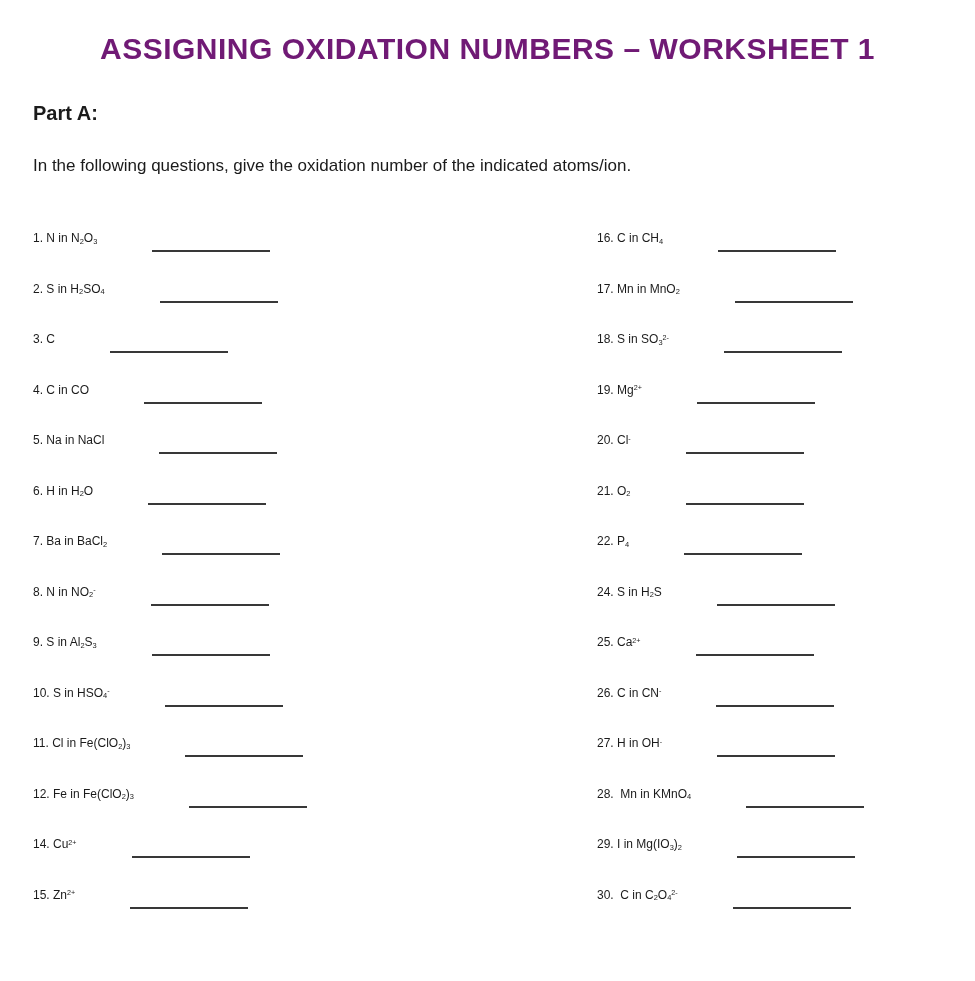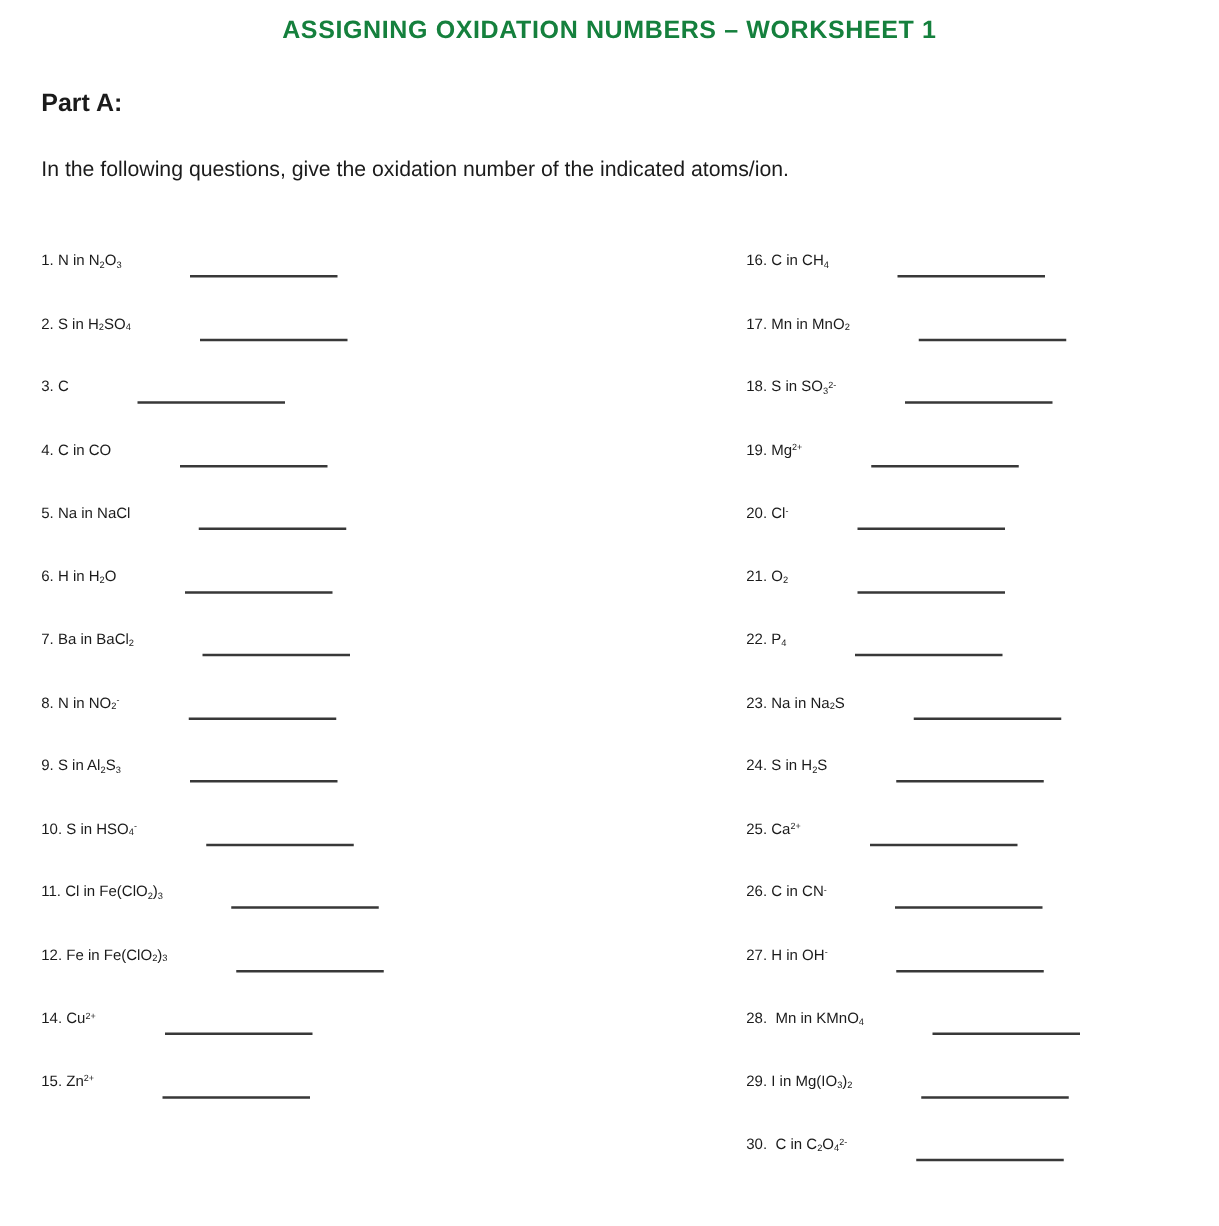--- a/index.html
+++ b/index.html
@@ -11,26 +11,26 @@
     position: relative;
     width: 975px;
     height: 981px;
     background: #ffffff;
     color: #1b1b1b;
     font-family: "Liberation Sans", "DejaVu Sans", sans-serif;
     overflow: hidden;
   }
   .title {
     margin: 0;
-    padding-top: 13px;
+    padding-top: 32px;
     text-align: center;
-    font-size: 20px;
+    font-size: 30px;
     font-weight: 700;
     letter-spacing: 0.5px;
-    color: #15803d;
+    color: #701a75;
   }
   .part-label {
     margin: 36px 0 0 33px;
     font-size: 20px;
     font-weight: 700;
   }
   .instruction {
     margin: 31px 0 0 33px;
     font-size: 17px;
   }
@@ -106,21 +106,20 @@
         <div class="q-row"><span class="q-label"><span>15. </span><span>Zn</span><sup>2+</sup></span><span class="q-blank"></span></div>
       </div>
     <div class="col-right">
         <div class="q-row"><span class="q-label"><span>16. </span><span>C in CH</span><sub>4</sub></span><span class="q-blank"></span></div>
         <div class="q-row"><span class="q-label"><span>17. </span><span>Mn in MnO</span><sub>2</sub></span><span class="q-blank"></span></div>
         <div class="q-row"><span class="q-label"><span>18. </span><span>S in SO</span><sub>3</sub><sup>2-</sup></span><span class="q-blank"></span></div>
         <div class="q-row"><span class="q-label"><span>19. </span><span>Mg</span><sup>2+</sup></span><span class="q-blank"></span></div>
         <div class="q-row"><span class="q-label"><span>20. </span><span>Cl</span><sup>-</sup></span><span class="q-blank"></span></div>
         <div class="q-row"><span class="q-label"><span>21. </span><span>O</span><sub>2</sub></span><span class="q-blank"></span></div>
         <div class="q-row"><span class="q-label"><span>22. </span><span>P</span><sub>4</sub></span><span class="q-blank"></span></div>
-        <div class="q-row"><span class="q-label"><span>23. </span><span>Na in Na</span><sub>2</sub><span>S</span></span><span class="q-blank"></span></div>
         <div class="q-row"><span class="q-label"><span>24. </span><span>S in H</span><sub>2</sub><span>S</span></span><span class="q-blank"></span></div>
         <div class="q-row"><span class="q-label"><span>25. </span><span>Ca</span><sup>2+</sup></span><span class="q-blank"></span></div>
         <div class="q-row"><span class="q-label"><span>26. </span><span>C in CN</span><sup>-</sup></span><span class="q-blank"></span></div>
         <div class="q-row"><span class="q-label"><span>27. </span><span>H in OH</span><sup>-</sup></span><span class="q-blank"></span></div>
         <div class="q-row"><span class="q-label"><span>28. </span><span> Mn in KMnO</span><sub>4</sub></span><span class="q-blank"></span></div>
         <div class="q-row"><span class="q-label"><span>29. </span><span>I in Mg(IO</span><sub>3</sub><span>)</span><sub>2</sub></span><span class="q-blank"></span></div>
         <div class="q-row"><span class="q-label"><span>30. </span><span> C in C</span><sub>2</sub><span>O</span><sub>4</sub><sup>2-</sup></span><span class="q-blank"></span></div>
       </div>
   </div>
 </div>

